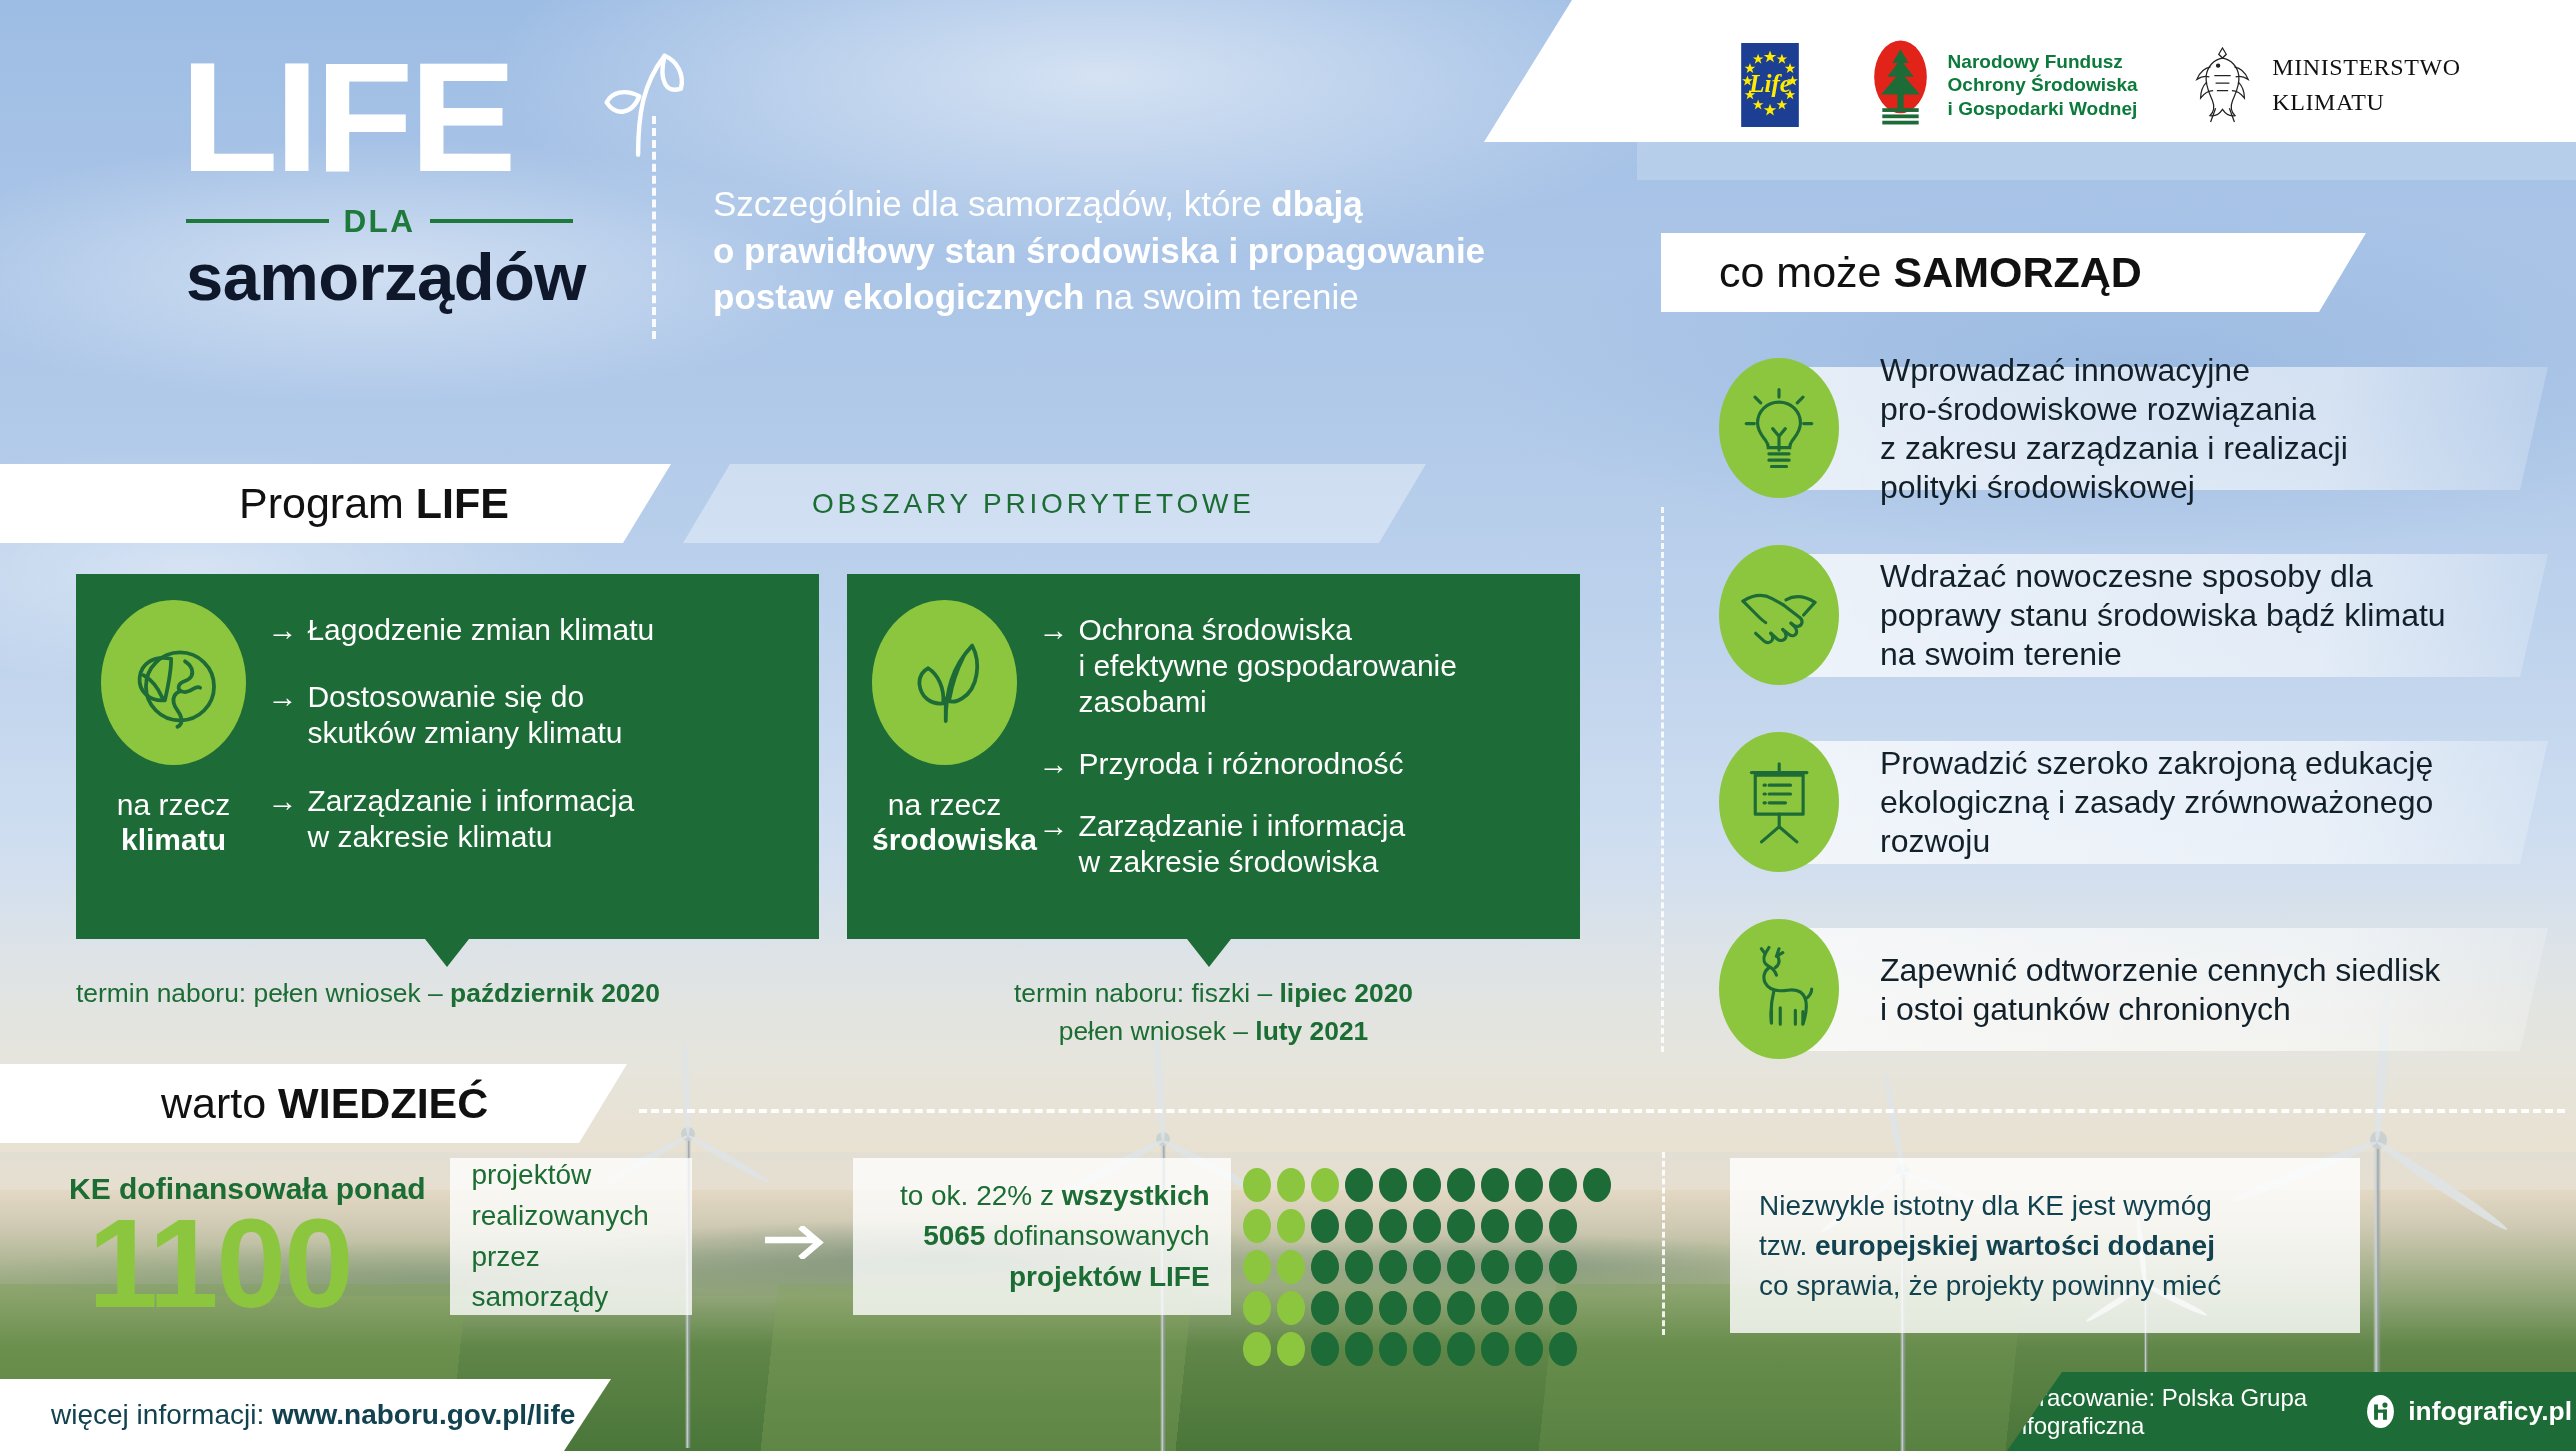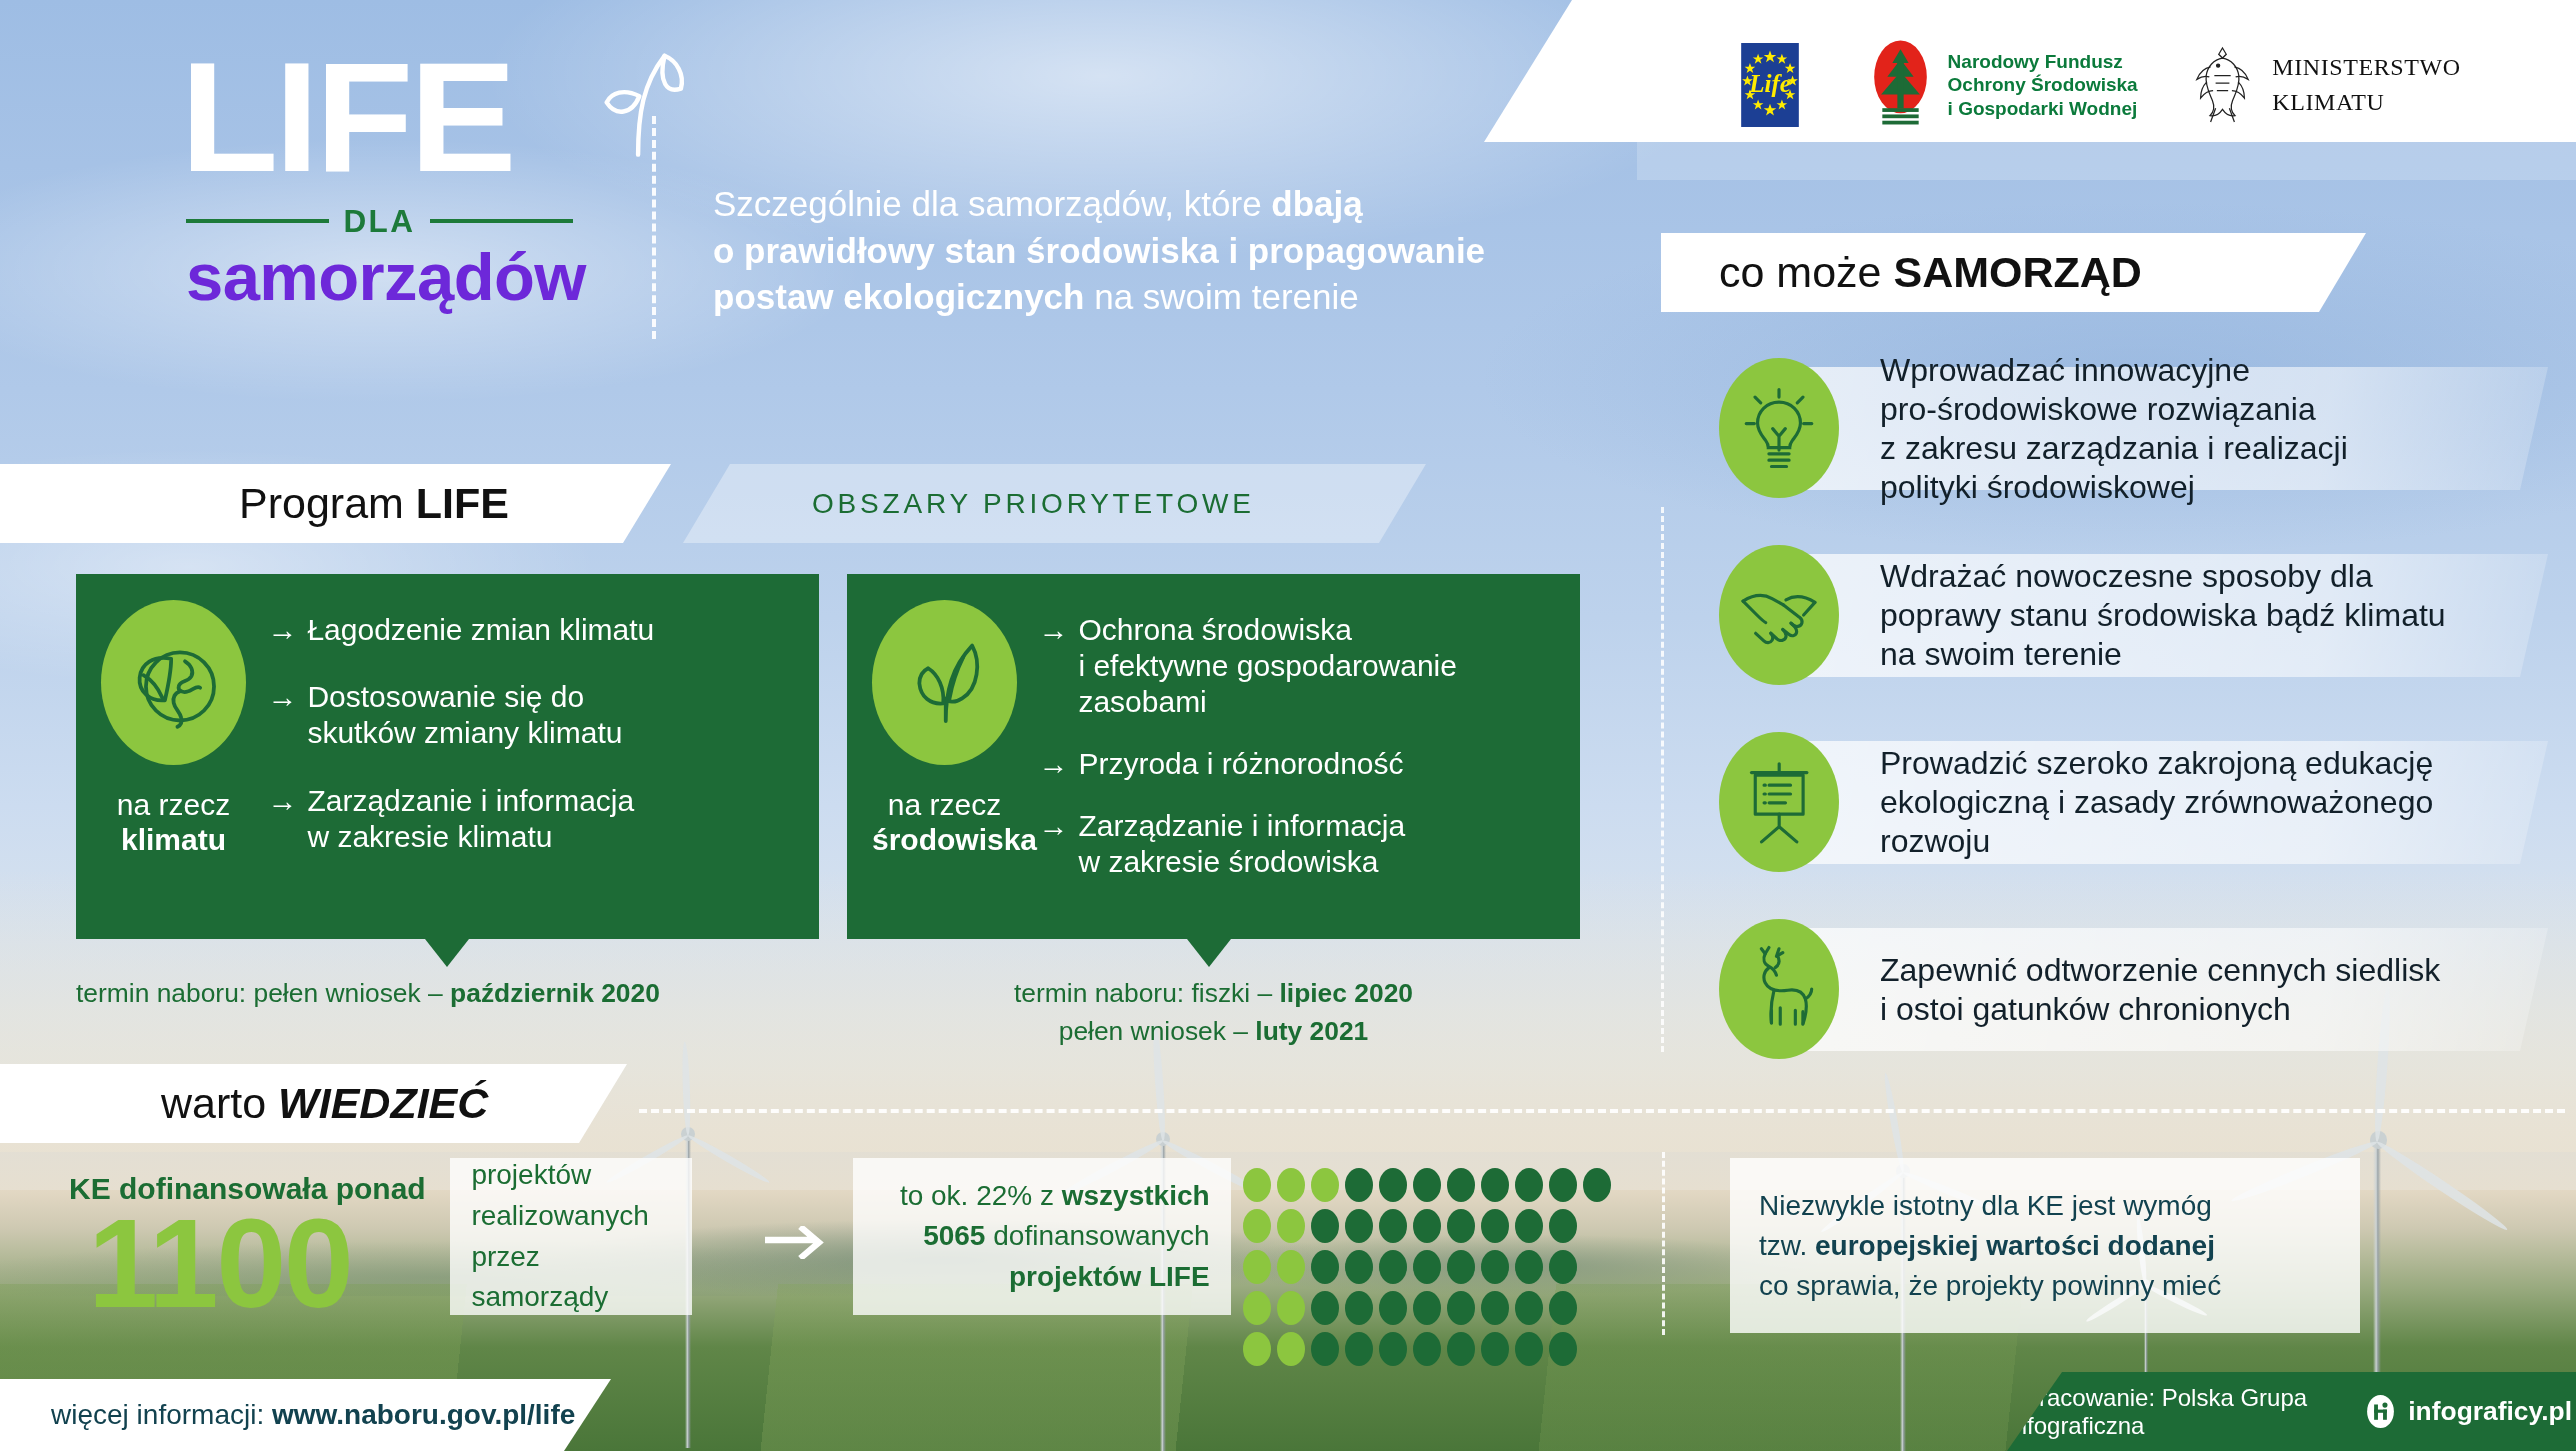--- a/index.html
+++ b/index.html
@@ -73,21 +73,21 @@
     font-family:"Liberation Sans", sans-serif;
     font-weight:bold; font-size:156px; line-height:.88; color:#ffffff;
     letter-spacing:-3.8px; transform: scaleX(1.03);
   }
   .life-rule {
     display:flex; align-items:center; gap:14px; width:387px; margin-top:16.4px;
   }
   .life-rule .ln { flex:1; height:4.4px; background:#1d7a3a; }
   .life-rule .dla { color:#1d7a3a; font-size:31.5px; font-weight:bold; letter-spacing:2.5px; }
   .life-sub {
-    color:#6d28d9; font-size:67px; font-weight:bold; line-height:1.0;
+    color:#0f172a; font-size:67px; font-weight:bold; line-height:1.0;
     margin-top:3.8px; text-align:center; width:387px; letter-spacing:-0.6px;
   }
   .sprout { position:absolute; z-index:4; left:589px; top:38px; }
 
   .vdash { position:absolute; z-index:3; left:652px; top:116px; width:0; height:223px;
            border-left:4.4px dashed rgba(255,255,255,.92); }
 
   .lead {
     position:absolute; z-index:4; left:713px; top:181px; width:812px;
     color:#ffffff; font-size:35px; line-height:1.33; font-weight:normal;
@@ -119,21 +119,21 @@
     clip-path: polygon(0 0, 705px 0, 658px 79px, 0 79px);
   }
   #banner-samorzad .t { margin-left:58px; font-size:43px; color:#111; }
   #banner-samorzad .t b { font-weight:bold; }
 
   #banner-wiedziec {
     left:-25px; top:1064px; width:652px;
     clip-path: polygon(0 0, 652px 0, 604px 79px, 0 79px);
   }
   #banner-wiedziec .t { margin-left:186px; font-size:43px; color:#111; }
-  #banner-wiedziec .t b { font-weight:bold;font-style:italic; }
+  #banner-wiedziec .t b { font-weight:bold; }
 
   .hdash { position:absolute; z-index:4; left:639px; top:1109px; width:1926px; height:0;
            border-top:4.4px dashed rgba(255,255,255,.92); }
   .vdash2 { position:absolute; z-index:4; left:1661px; top:507px; width:0; height:545px;
             border-left:3.8px dashed rgba(255,255,255,.85); }
   .vdash3 { position:absolute; z-index:4; left:1662px; top:1152px; width:0; height:183px;
             border-left:3.8px dashed rgba(255,255,255,.9); }
 
   
   .gbox {

